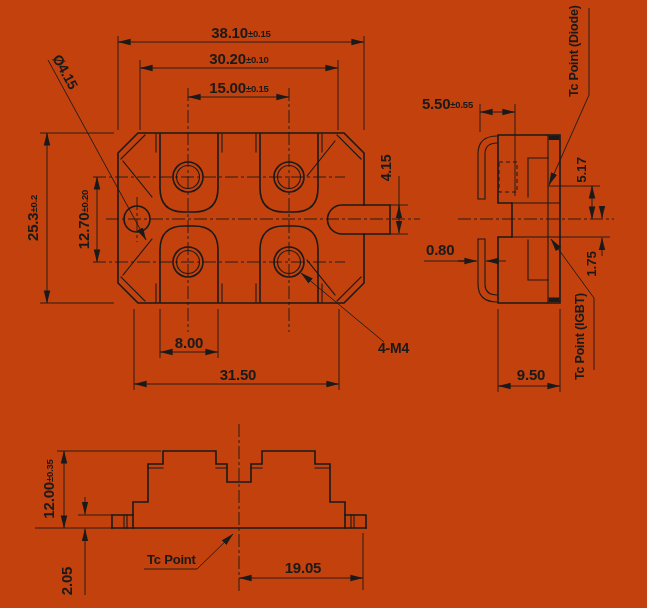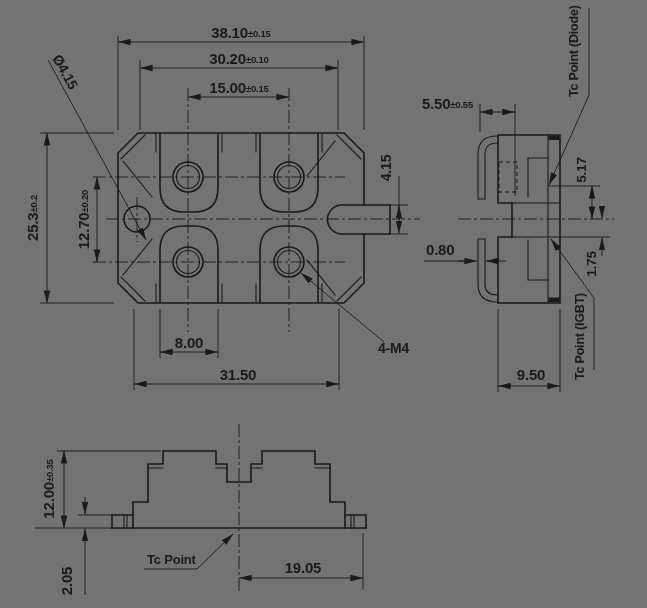--- a/index.html
+++ b/index.html
@@ -1,16 +1,16 @@
 <!DOCTYPE html>
 <html><head>
 <meta charset="utf-8">
 <style>
   html,body{margin:0;padding:0;background:#fff;}
-  .stage{width:647px;height:608px;background:#737373;position:relative;overflow:hidden;}
+  .stage{width:647px;height:608px;background:#c2410c;position:relative;overflow:hidden;}
   svg{display:block;}
   text{font-family:"Liberation Sans","DejaVu Sans",sans-serif;font-weight:600;fill:#1a1a1a;letter-spacing:-0.2px;}
   .dim{font-size:15px;}
   .dimv{font-size:14px;}
   .dims{font-size:13.5px;}
   .tol{font-size:9.5px;}
   .lbl{font-size:12.5px;}
   .lblb{font-size:13px;}
   .ol{fill:none;stroke:#1a1a1a;stroke-width:1.6;stroke-linejoin:miter;stroke-linecap:square;}
   .ol2{fill:none;stroke:#1a1a1a;stroke-width:1.1;stroke-linecap:square;}

